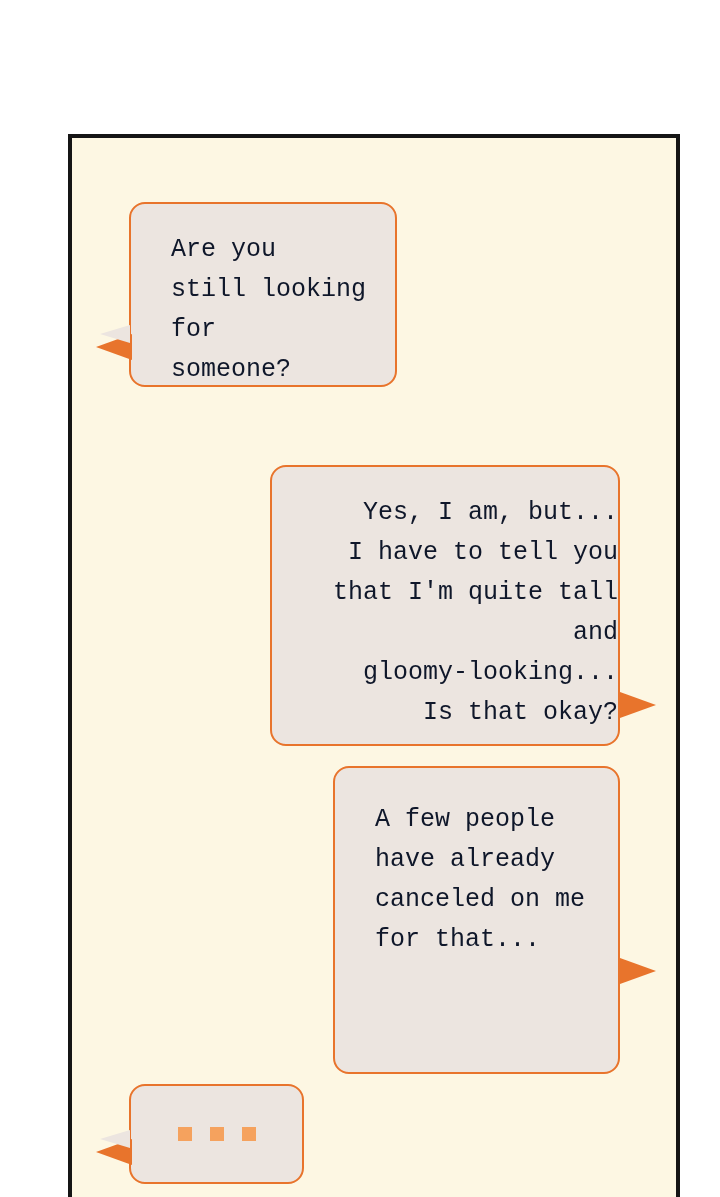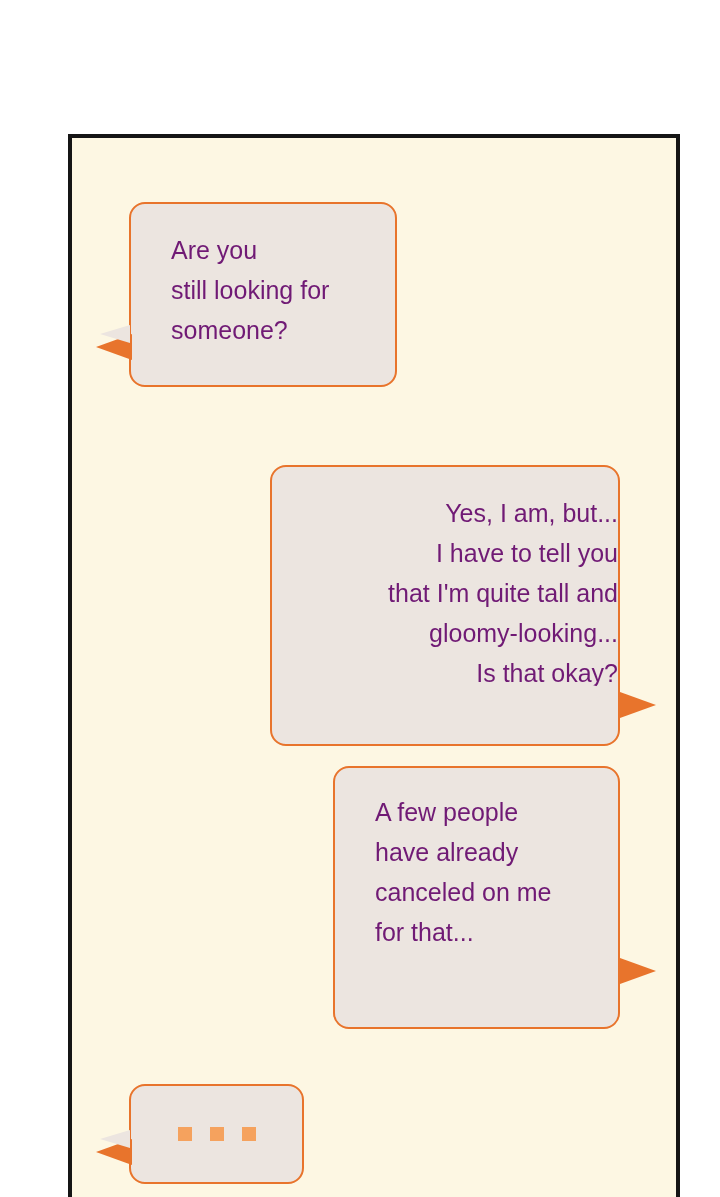--- a/index.html
+++ b/index.html
@@ -32,24 +32,25 @@
 
   .bubble {
     position: absolute;
     background: #ece5e0;
     border: 2px solid #e8742c;
     border-radius: 16px;
     box-sizing: border-box;
   }
 
   .bubble .text {
-    color: #701a75;
+    color: #0f172a;
     font-size: 25px;
     line-height: 40px;
     white-space: pre-line;
+    font-family: Liberation Mono, monospace;
   }
 
   
   .tail-left {
     position: absolute;
     width: 0;
     height: 0;
   }
   .tail-left .outer {
     position: absolute;
@@ -114,22 +115,22 @@
     padding: 26px 0 0 38px;
     text-align: right;
   }
   #bubble-2-tail { left: 548px; top: 554px; }
 
   
   #bubble-3 {
     left: 261px;
     top: 628px;
     width: 287px;
-    height: 263px;
-    padding: 24px 0 0 40px;
+    height: 308px;
+    padding: 32px 0 0 40px;
   }
   #bubble-3-tail { left: 548px; top: 820px; }
 
   
   #bubble-4 {
     left: 57px;
     top: 946px;
     width: 175px;
     height: 100px;
   }

